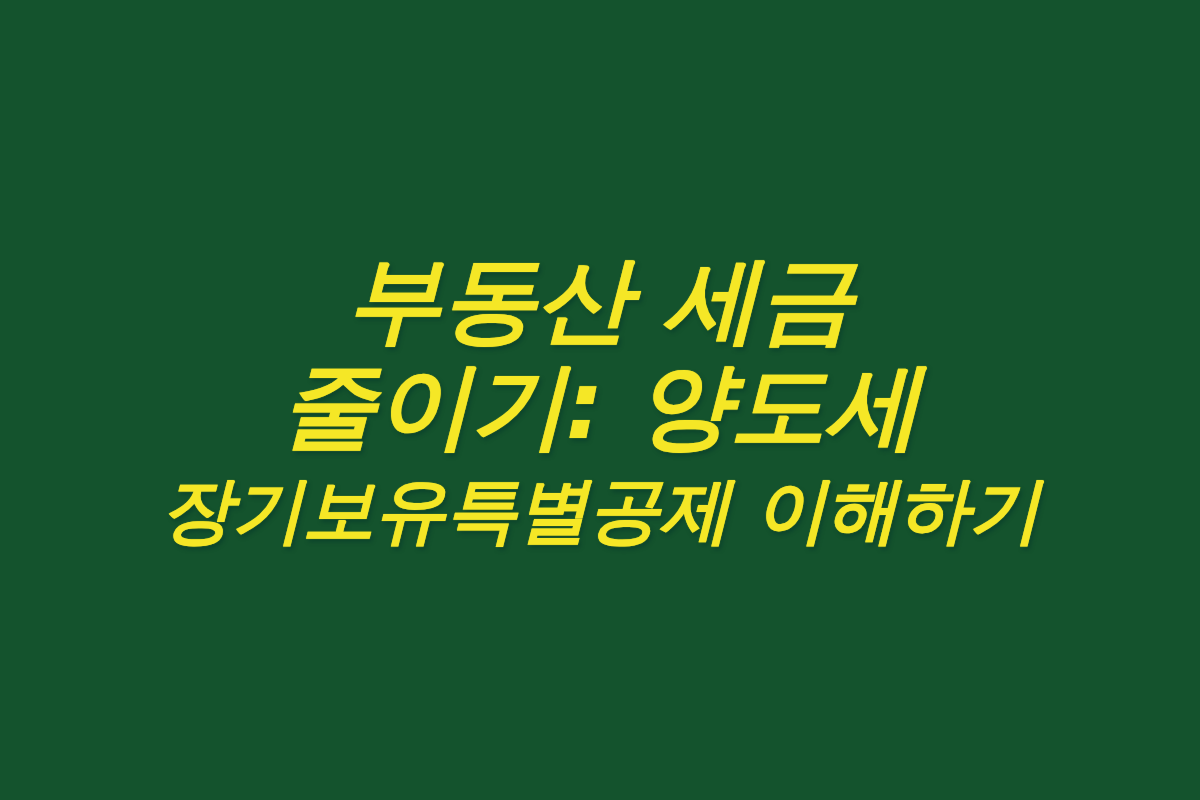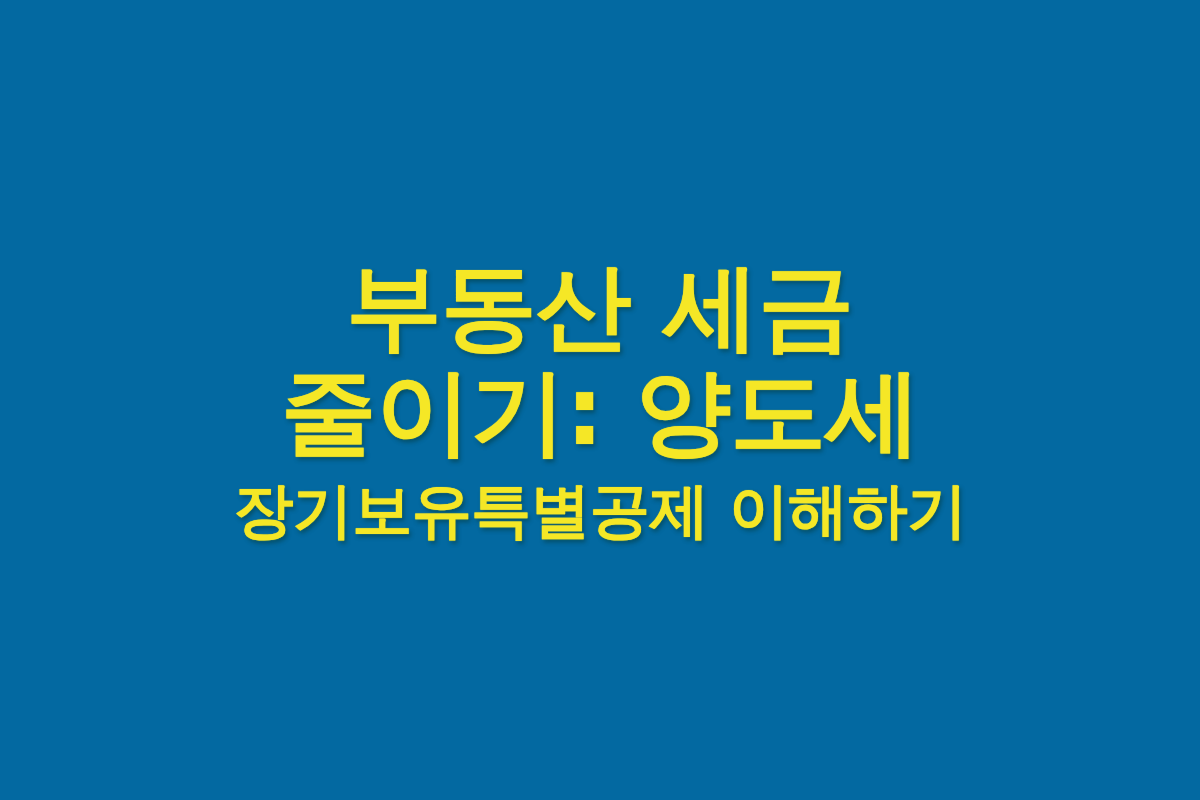--- a/index.html
+++ b/index.html
@@ -57,29 +57,29 @@
   }
 
   
   .title-line.line-2 {
     font-size: 94px;
     transform: scaleX(1.02);
   }
 
   
   .title-line.line-3 {
-    font-size: 60px;
+    font-size: 72px;
     transform: scaleX(1.0);
     margin-top: 12px;
   }
 </style>
 </head>
 <body>
 
-<div id="thumbnail-canvas" style="background: #0369a1;">
+<div id="thumbnail-canvas" style="background: #14532d; font-style: italic;">
 
   <div id="title-block">
 
     <span class="title-line line-1" style="color: rgb(245, 231, 38);">부동산 세금</span>
 
     <span class="title-line line-2" style="color: rgb(245, 231, 38);">줄이기: 양도세</span>
 
     <span class="title-line line-3" style="color: rgb(245, 231, 38);">장기보유특별공제 이해하기</span>
 
   </div>

